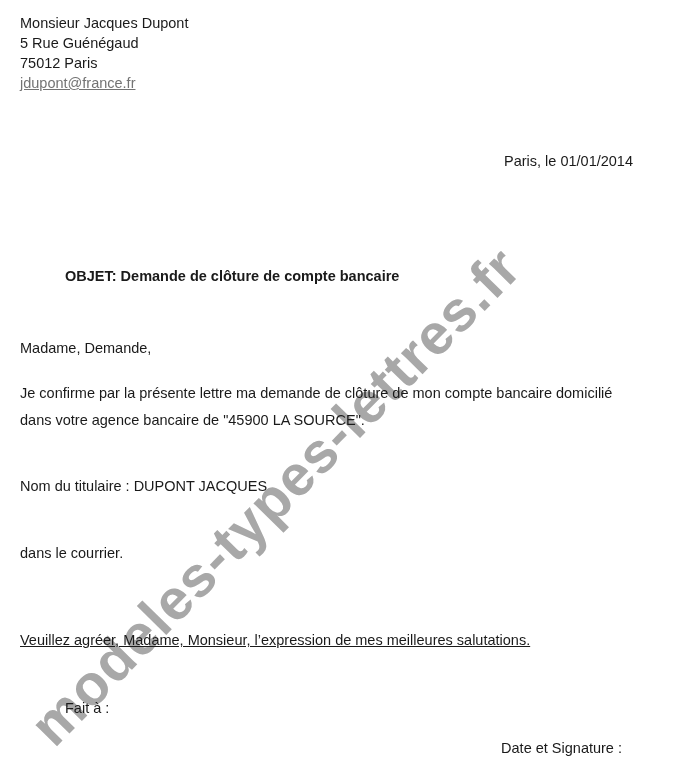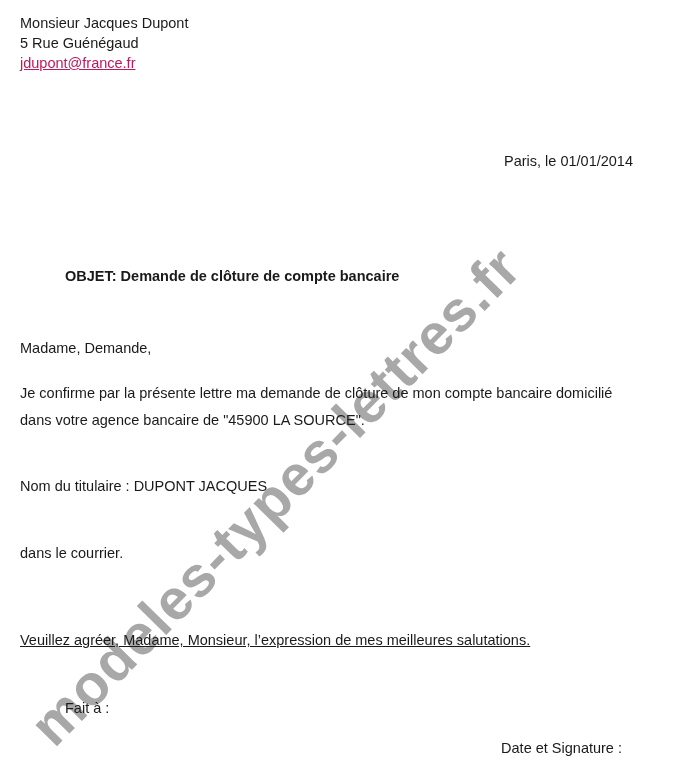--- a/index.html
+++ b/index.html
@@ -39,21 +39,21 @@
     z-index: 1;
   }
   .abs { position: absolute; white-space: nowrap; }
   .sender-block {
     position: absolute;
     top: 13px;
     left: 20px;
     line-height: 20px;
   }
   .email-link {
-    color: #be185d;
+    color: #737373;
     text-decoration: underline;
     cursor: pointer;
   }
   .dateline { top: 153px; right: 40px; }
   .subject  { top: 268px; left: 65px; font-weight: bold; }
   .salutation { top: 340px; left: 20px; }
   .l-p1a { top: 385px; left: 20px; }
   .l-p1b { top: 412px; left: 20px; }
   .l-acct { top: 451px; left: 20px; }
   .l-holder { top: 478px; left: 20px; }
@@ -76,20 +76,21 @@
 
 <div class="page">
 
   <div class="watermark">modeles-types-lettres.fr</div>
 
   <div class="content">
 
     <div class="sender-block">
       <div>Monsieur Jacques Dupont</div>
       <div>5 Rue Guénégaud</div>
+      <div>75012 Paris</div>
       <div>
         <a class="email-link">jdupont@france.fr</a>
       </div>
     </div>
 
     <div class="abs dateline">Paris, le 01/01/2014</div>
 
     <div class="abs subject">OBJET: Demande de clôture de compte bancaire</div>
 
     <div class="abs salutation">Madame, Demande,</div>

